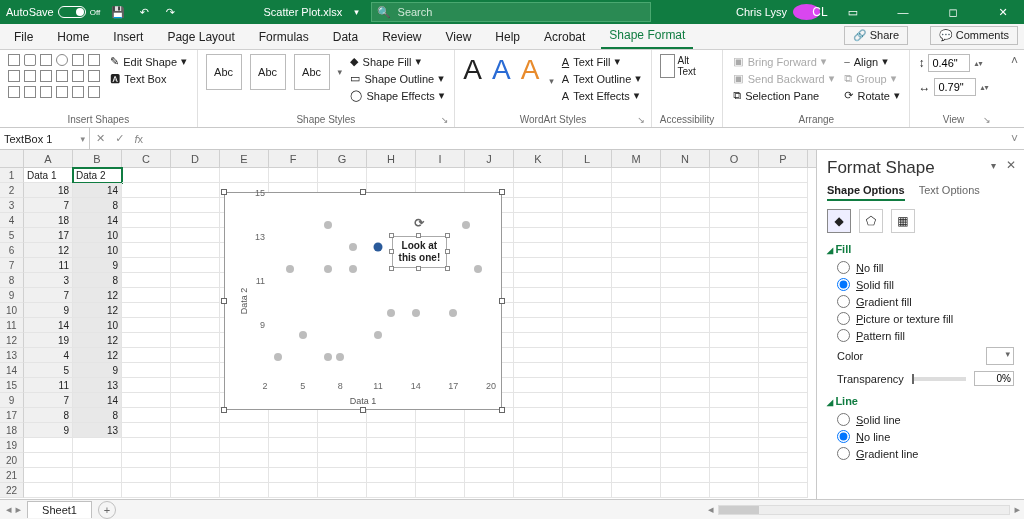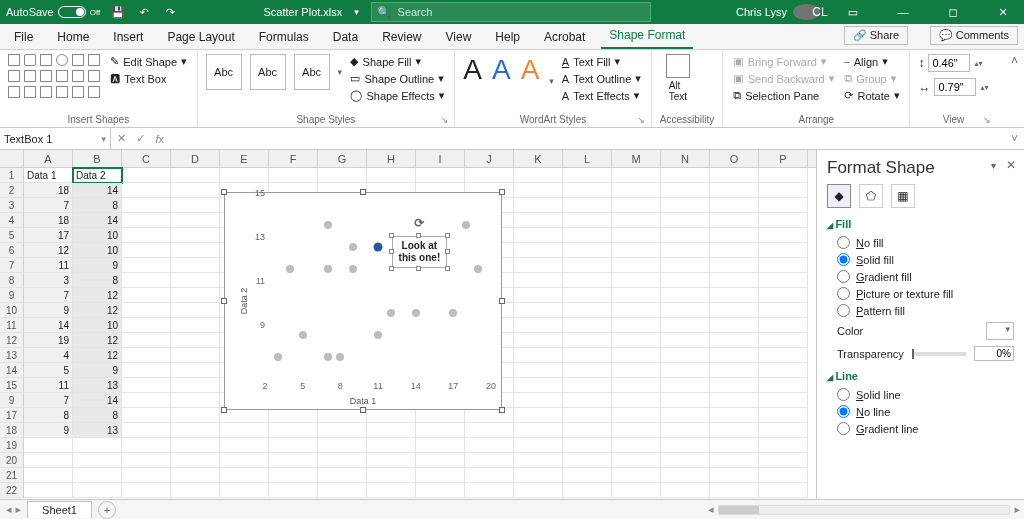--- a/index.html
+++ b/index.html
@@ -8,21 +8,21 @@
   
   .titlebar { height: 24px; background: #107c41; display: flex; align-items: center; color: #fff; font-size: 11px; }
   .titlebar .left { display: flex; align-items: center; gap: 10px; padding-left: 6px; }
   .autosave { display: flex; align-items: center; gap: 4px; }
   .autosave .switch { width: 28px; height: 12px; border: 1px solid #fff; border-radius: 8px; position: relative; }
   .autosave .switch::after { content: ""; width: 8px; height: 8px; background: #fff; border-radius: 50%; position: absolute; top: 1px; right: 1px; }
   .titlebar .icon { width: 16px; height: 16px; display: inline-flex; align-items: center; justify-content: center; }
   .titlebar .center { margin: 0 auto; display: flex; align-items: center; gap: 12px; }
   .searchbox { width: 280px; height: 20px; background: #2a8a53; border: 1px solid #4aa870; display: flex; align-items: center; padding: 0 6px; color: #d0e8d8; gap: 6px; }
   .titlebar .right { display: flex; align-items: center; gap: 16px; padding-right: 4px; }
-  .user .avatar { width: 16px; height: 16px; background: #737373; border-radius: 50%; display: inline-flex; align-items: center; justify-content: center; font-size: 12px; padding-left: 27px; }
+  .user .avatar { width: 16px; height: 16px; background: #d946ef; border-radius: 50%; display: inline-flex; align-items: center; justify-content: center; font-size: 12px; padding-left: 27px; }
   .winbtn { width: 34px; height: 24px; display: flex; align-items: center; justify-content: center; }
 
   
   .tabs { height: 26px; background: #f5f5f5; border-bottom: 1px solid #d0d0d0; display: flex; align-items: flex-end; padding: 0 6px; gap: 8px; position: relative; }
   .tabs .tab { padding: 5px 8px; font-size: 12px; color: #222; cursor: pointer; }
   .tabs .tab.active { color: #107c41; border-bottom: 2px solid #107c41; }
   .tabs .rightlinks { position: absolute; right: 6px; top: 2px; display: flex; gap: 22px; }
   .tabs .rightlinks .btn { border: 1px solid #c0c0c0; padding: 2px 8px; font-size: 11px; }
 
   
@@ -33,28 +33,28 @@
   .shapegal { display: grid; grid-template-columns: repeat(6, 14px); grid-template-rows: repeat(3, 14px); gap: 2px; }
   .shapegal span { border: 1px solid #888; width: 12px; height: 12px; }
   .smallbtn { font-size: 11px; display: flex; align-items: center; gap: 4px; padding: 1px 2px; white-space: nowrap; }
   .abcbox { width: 36px; height: 36px; border: 1px solid #bbb; display: flex; align-items: center; justify-content: center; font-size: 11px; }
   .abcrow { display: flex; gap: 8px; align-items: center; }
   .vstack { display: flex; flex-direction: column; gap: 2px; }
   .wordart { display: flex; gap: 10px; font-family: Georgia, serif; font-size: 28px; }
   .wordart .a1 { color: #222; }
   .wordart .a2 { color: #2a6bd4; }
   .wordart .a3 { color: #e88b2c; }
-  .bigbtn { width: 36px; display: flex; flex-direction: column; align-items: center; font-size: 10px; gap: 2px; }
+  .bigbtn { width: 36px; display: flex; align-items: center; font-size: 10px; gap: 2px; }
   .bigbtn .ico { width: 24px; height: 24px; border: 1px solid #888; }
   .sizebox { display: flex; align-items: center; gap: 4px; }
   .sizebox input { width: 42px; height: 18px; font-size: 11px; border: 1px solid #bbb; padding: 0 3px; }
 
   
   .fxrow { height: 22px; border-bottom: 1px solid #c9c9c9; display: flex; align-items: center; }
-  .namebox { width: 111px; height: 100%; border-right: 1px solid #c9c9c9; display: flex; align-items: center; padding: 0 4px; font-size: 11px; justify-content: space-between; }
+  .namebox { width: 90px; height: 100%; border-right: 1px solid #c9c9c9; display: flex; align-items: center; padding: 0 4px; font-size: 11px; justify-content: space-between; }
   .fxicons { display: flex; align-items: center; gap: 10px; padding: 0 6px; color: #888; font-size: 11px; }
   .fxinput { flex: 1; }
   .fxrow .dd { color: #888; font-size: 9px; }
 
   
   .workarea { display: flex; height: 349px; position: relative; }
   .sheet { flex: 1; position: relative; overflow: hidden; }
 
   
   .colheads { display: flex; height: 18px; border-bottom: 1px solid #d0d0d0; background: #f0f0f0; font-size: 11px; }
@@ -793,20 +793,24 @@
           <div class="pt hl" style="left: 50%; bottom: 75%;"></div>
           <div class="callout" style="left: 56%; bottom: 63%;"><span class="rotate-h">⟳</span><span>Look at</span><br><span>this one!</span><span class="tbh" style="left: -4px; top: -4px;"></span><span class="tbh" style="left: -4px; top: calc(100% - 1px);"></span><span class="tbh" style="left: calc(100% - 1px); top: -4px;"></span><span class="tbh" style="left: calc(100% - 1px); top: calc(100% - 1px);"></span><span class="tbh" style="left: calc(50% - 3px); top: -4px;"></span><span class="tbh" style="left: calc(50% - 3px); top: calc(100% - 1px);"></span><span class="tbh" style="left: -4px; top: calc(50% - 3px);"></span><span class="tbh" style="left: calc(100% - 1px); top: calc(50% - 3px);"></span></div>
         </div>
     </div>
   </div>
 
   <div class="pane">
     <span class="closep">✕</span>
     <span style="position:absolute;right:28px;top:10px;color:#666;font-size:10px;">▾</span>
     <h1>Format Shape</h1>
+    <div class="subtabs">
+      <span class="st active">Shape Options</span>
+      <span class="st">Text Options</span>
+    </div>
     <div class="catbtns">
       <span class="active">◆</span>
       <span>⬠</span>
       <span>▦</span>
     </div>
 
     <div class="section-h">Fill</div>
     <div id="fillopts">
         <label class="opt">
           <input type="radio" name="fill" style="">

